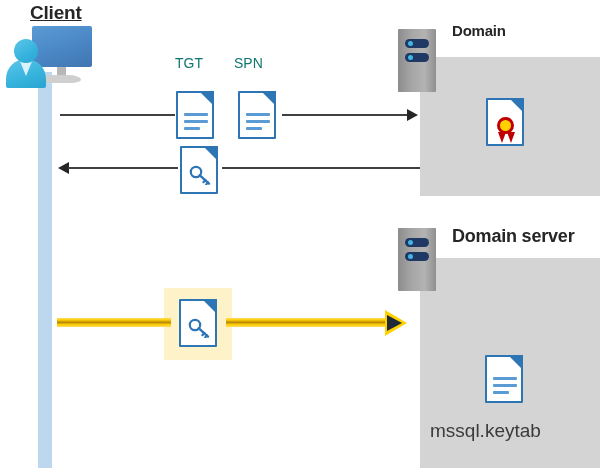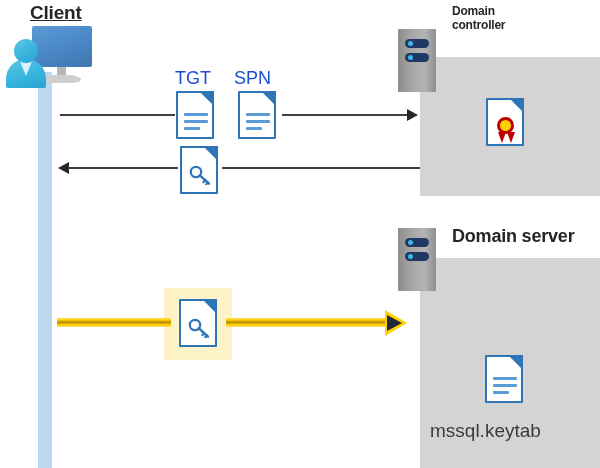--- a/index.html
+++ b/index.html
@@ -41,22 +41,22 @@
     line-height: 1.18;
   }
   .heading-client {
     left: 30px;
     top: 2px;
     font-size: 19px;
     text-decoration: underline;
   }
   .heading-dc {
     left: 452px;
-    top: 4px;
-    font-size: 12px;
+    top: 22px;
+    font-size: 15px;
     width: 140px;
   }
   .heading-linux {
     left: 452px;
     top: 226px;
     font-size: 18px;
     width: 148px;
   }
 
   
@@ -312,24 +312,23 @@
     border-left: 15px solid #1f2937;
   }
   .highlight-box {
     position: absolute;
     background: #fdf2c8;
   }
 
   
   .token-label {
     position: absolute;
-    font-size: 18px;
-    color: #1d4ed8;
+    font-size: 14px;
+    color: #0f766e;
     letter-spacing: 0px;
-    margin-top: 13px;
   }
   .file-label {
     position: absolute;
     font-size: 19px;
     color: #3b3b3b;
     text-align: left;
   }
 </style>
 </head>
 <body>
@@ -355,21 +354,20 @@
     <div class="bar b1">
       <div class="dot"></div>
     </div>
     <div class="bar b2">
       <div class="dot"></div>
     </div>
   </div>
 
   <div class="heading heading-dc">
     <div>Domain</div>
-    <div>controller</div>
   </div>
 
   <div class="doc doc-cert abs" style="left:486px; top:98px;">
     <div class="fold"></div>
     <div class="ribbon ribbon-l"></div>
     <div class="ribbon ribbon-r"></div>
     <div class="seal-circle"></div>
   </div>
 
   <div class="panel panel-linux"></div>

